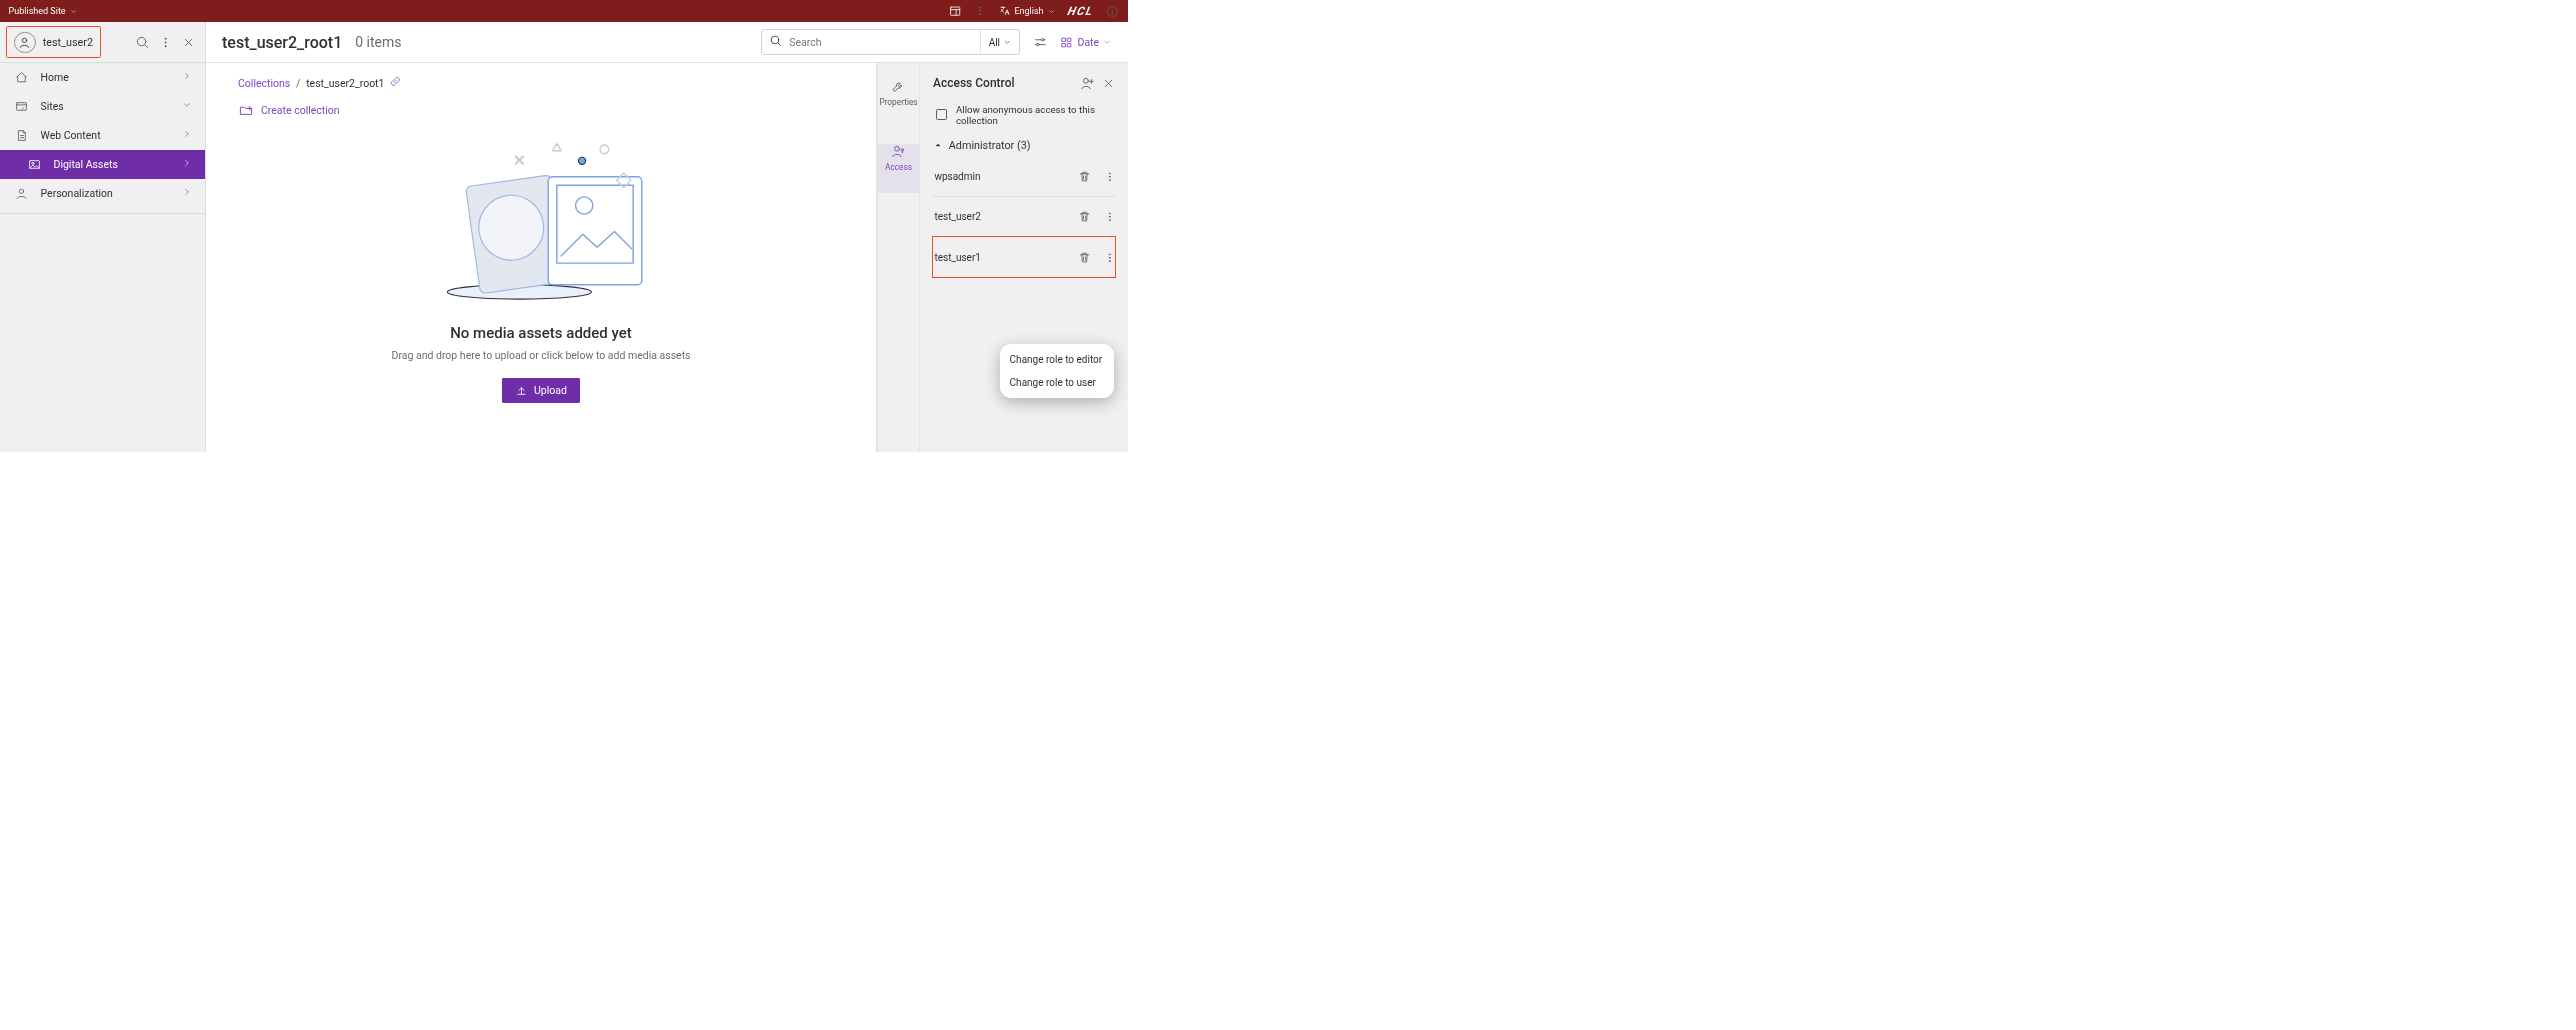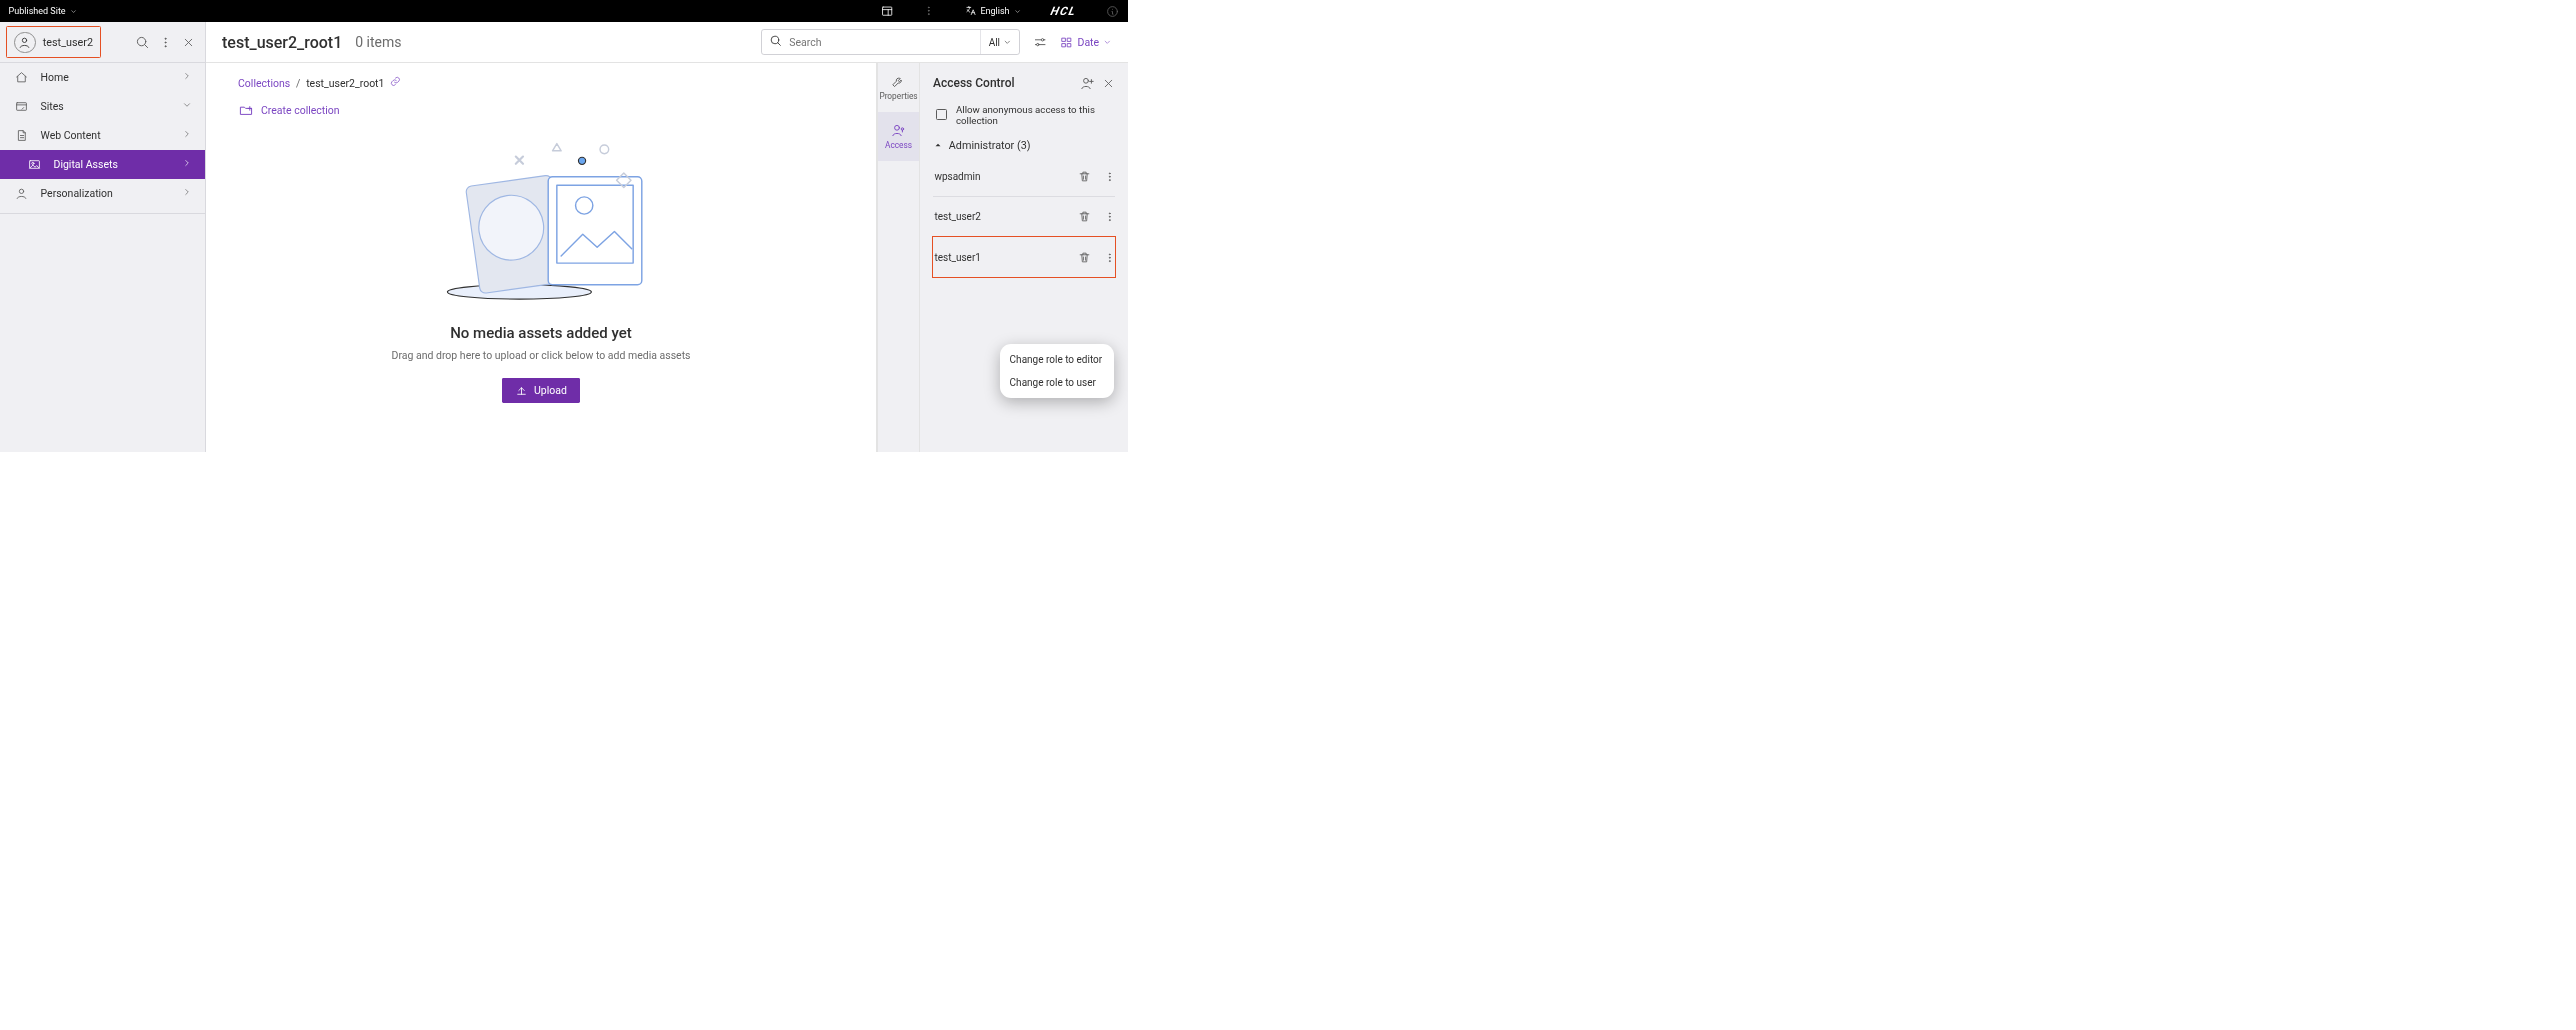--- a/index.html
+++ b/index.html
@@ -12,24 +12,24 @@
     --muted: #6c6c6c;
     --border: #e3e3e3;
     --highlight: #e55023;
     --bg-gray: #f0f0f3;
     --ic: #5e5e5e;
     --link: #7b46c2;
   }
   body { width: 1128px; height: 452px; overflow: hidden; background:#fff; color:var(--text); }
 
   
-  .topbar { height: var(--topbar-h); background:#000000; color:#fff; display:flex; align-items:center; padding:0 8.6px; font-size:9px; }
+  .topbar { height: var(--topbar-h); background:#7f1d1d; color:#fff; display:flex; align-items:center; padding:0 8.6px; font-size:9px; }
   .topbar .left { display:flex; align-items:center; gap:4.3px; }
   .topbar .spacer { flex:1; }
-  .topbar .right { display:flex; align-items:center; gap:30px; }
+  .topbar .right { display:flex; align-items:center; gap:13px; }
   .topbar svg { display:block; }
   .hcl-logo { font-weight:700; font-style:italic; letter-spacing:1.4px; font-size:11.5px; transform:skewX(-14deg); }
   .lang-group { display:flex; align-items:center; gap:4.3px; }
 
   
   .app { display:flex; height: calc(452px - var(--topbar-h)); }
 
   
   .sidebar { width:206px; background:var(--bg-gray); border-right:0.7px solid #d9d9de; display:flex; flex-direction:column; }
   .sb-user-row { height:var(--subbar-h); display:flex; align-items:center; padding-left:5.8px; border-bottom:0.7px solid #d9d9de; }
@@ -67,21 +67,21 @@
   .create-btn { display:inline-flex; align-items:center; gap:7.2px; color:var(--link); font-size:10.5px; cursor:pointer; padding:4.3px 1.4px; }
 
   .empty { display:flex; flex-direction:column; align-items:center; margin-top:4.3px; }
   .empty-illus { width:216px; height:195px; position:relative; }
   .empty h2 { font-size:15px; font-weight:500; margin-top:2.9px; }
   .empty p { font-size:10.5px; color:var(--muted); margin-top:7.2px; }
   .upload-btn { margin-top:16px; background:var(--purple); color:#fff; border:none; height:24.5px; padding:0 13px; display:flex; align-items:center; gap:5.8px; font-size:10.5px; cursor:pointer; border-radius:1.4px; }
 
   
   .rail { width:43px; background:var(--bg-gray); display:flex; flex-direction:column; align-items:center; border-right:0.7px solid var(--border); border-left:0.7px solid var(--border); }
-  .rail .rtab { width:100%; height:49px; display:flex; flex-direction:column; align-items:center; justify-content:center; gap:2.9px; font-size:8.3px; color:#5b5b5b; cursor:pointer; }
+  .rail .rtab { width:100%; height:49px; display:flex; flex-direction:column; align-items:center; justify-content:flex-start; gap:2.9px; font-size:8.3px; color:#5b5b5b; cursor:pointer;margin-top:16px; }
   .rail .rtab.active { background:#e3e2ec; color:var(--link); }
   .rail .rtab.active svg { color:var(--link); }
 
   
   .panel { width:208px; background:var(--bg-gray); display:flex; flex-direction:column; padding:13px 13px 5.8px 13px; position:relative; }
   .panel-head { display:flex; align-items:center; gap:7.2px; margin-bottom:13px; }
   .panel-head h3 { font-size:12px; font-weight:500; flex:1; }
   .anon-row { display:flex; align-items:center; gap:8.6px; font-size:9.7px; margin-bottom:13px; padding-left:2.9px;}
   .anon-row .cb { width:11.5px; height:11.5px; border:1.4px solid #5b5b5b; border-radius:1.4px; flex-shrink:0;}
   .role-head { display:flex; align-items:center; gap:5.8px; font-size:10.8px; margin-bottom:5.8px; cursor:pointer; }

